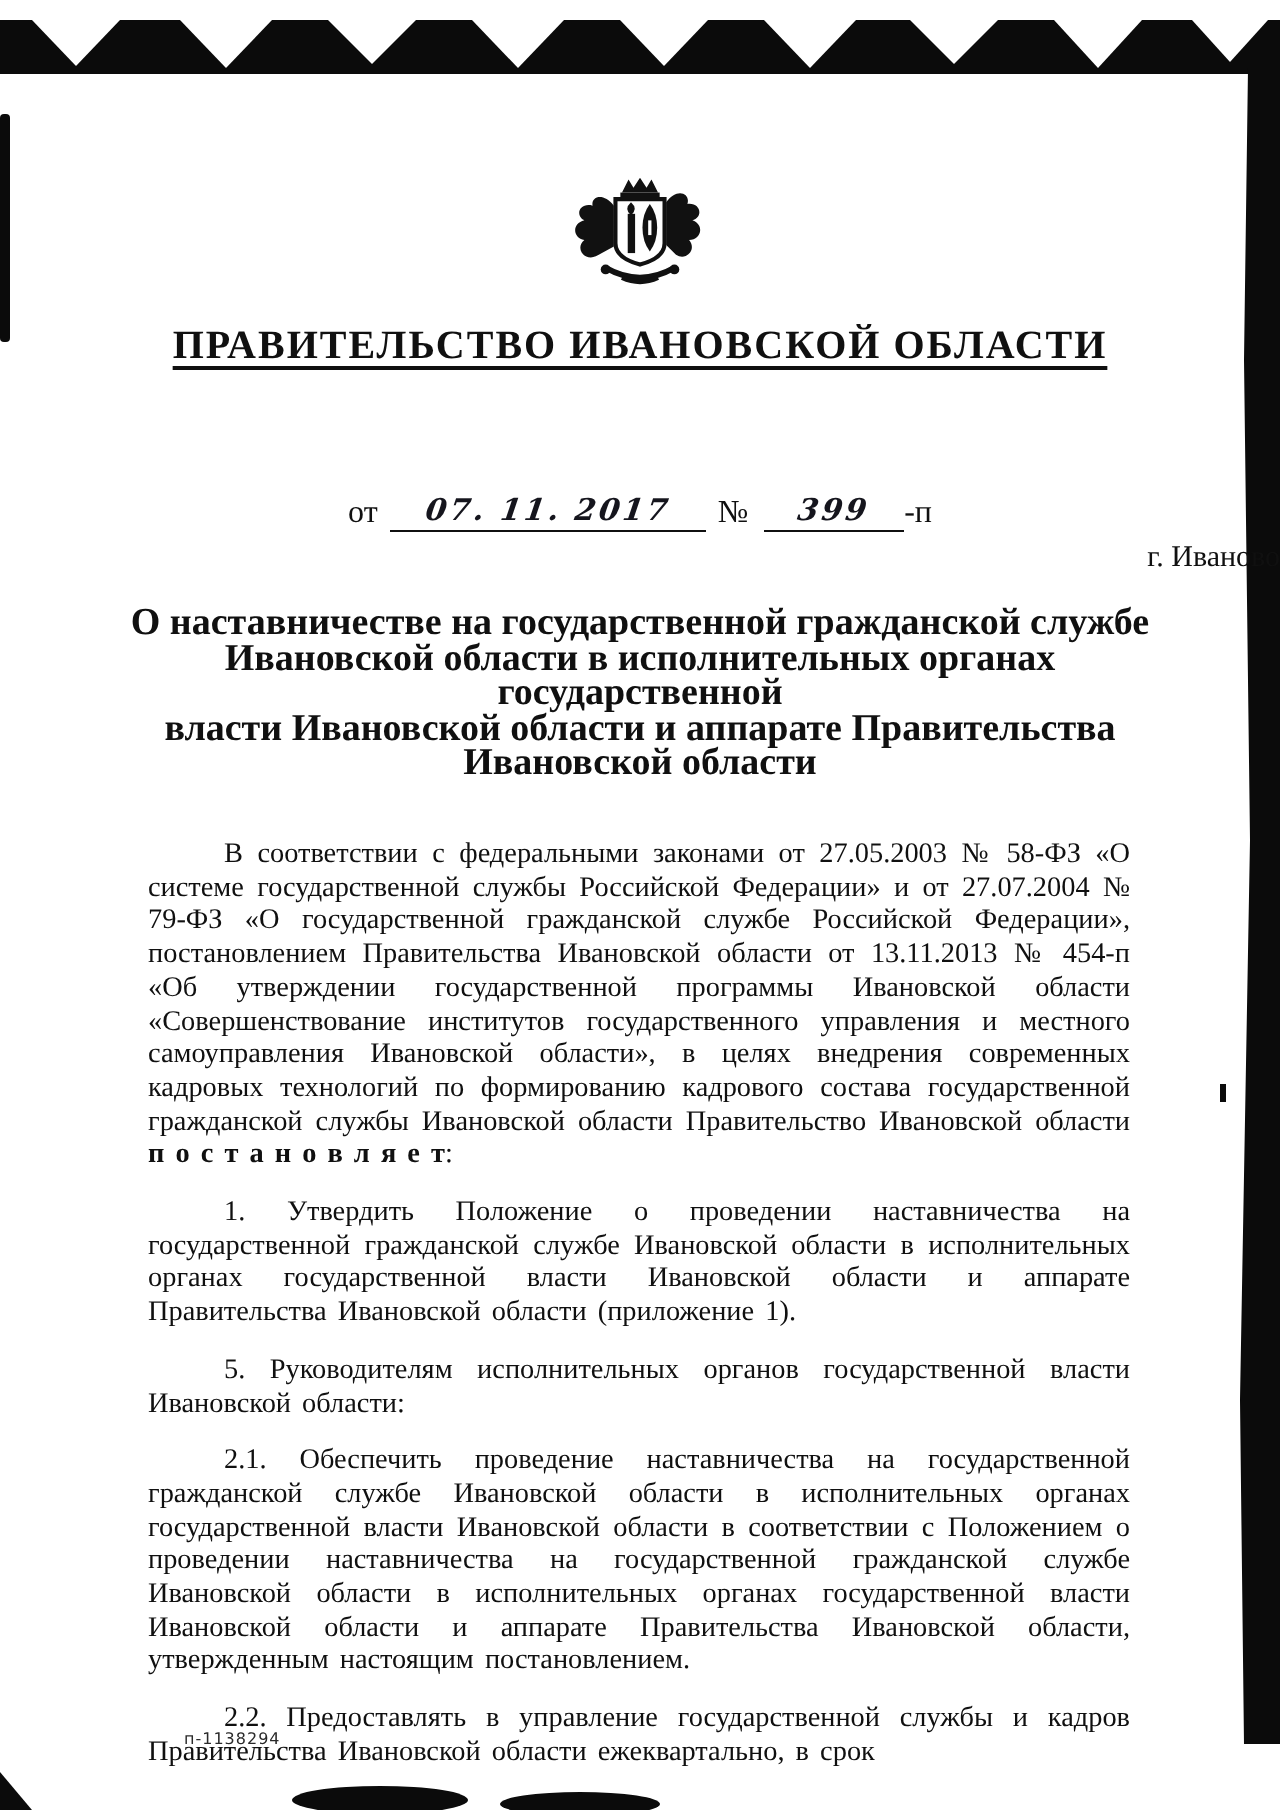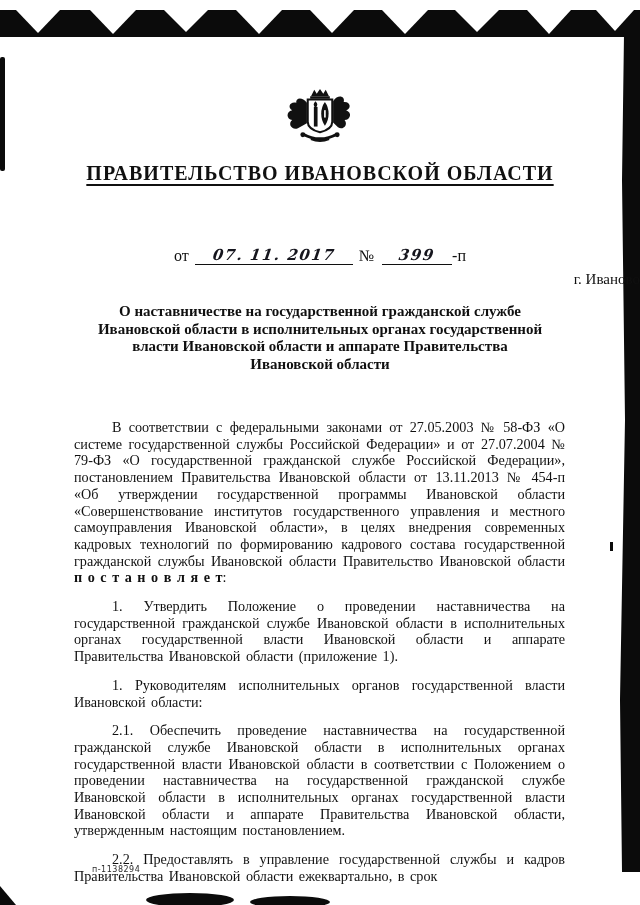--- a/index.html
+++ b/index.html
@@ -34,21 +34,21 @@
   .handwriting{
     display:inline-block;font-family:"DejaVu Serif", serif;font-style:italic;
     font-weight:600;font-size:15px;letter-spacing:1.5px;color:#15151d;
     transform:skewX(-8deg);
   }
   .city{
     position:absolute;left:0;top:271px;width:640px;text-align:right;font-size:15px;
   }
   .doc-title{
     position:absolute;left:60px;top:303px;width:520px;text-align:center;
-    font-weight:bold;font-size:15px;line-height:17.5px;
+    font-weight:bold;font-size:19px;line-height:17.5px;
   }
   .body-text{
     position:absolute;left:62px;top:407px;width:515px;
     font-size:14.2px;line-height:16.7px;text-align:justify;
   }
   .body-text p{margin:12px;text-indent:38px;word-spacing:2px;}
   .bspaced{font-weight:bold;}
   .footer-code{
     position:absolute;left:92px;top:865px;font-size:8px;letter-spacing:0.5px;
     color:#2a2a2a;font-family:"DejaVu Sans", sans-serif;
@@ -122,21 +122,21 @@
       <div>О наставничестве на государственной гражданской службе</div>
       <div>Ивановской области в исполнительных органах государственной</div>
       <div>власти Ивановской области и аппарате Правительства</div>
       <div>Ивановской области</div>
     </div>
 
     <div class="body-text">
       <p><span>В соответствии с федеральными законами от 27.05.2003 № 58-ФЗ «О системе государственной службы Российской Федерации» и от 27.07.2004 № 79-ФЗ «О государственной гражданской службе Российской Федерации», постановлением Правительства Ивановской области от 13.11.2013 № 454-п «Об утверждении государственной программы Ивановской области «Совершенствование институтов государственного управления и местного самоуправления Ивановской области», в целях внедрения современных кадровых технологий по формированию кадрового состава государственной гражданской службы Ивановской области Правительство Ивановской области</span>
         <span class="bspaced">п о с т а н о в л я е т</span><span>:</span></p>
       <p>1. Утвердить Положение о проведении наставничества на государственной гражданской службе Ивановской области в исполнительных органах государственной власти Ивановской области и аппарате Правительства Ивановской области (приложение 1).</p>
-      <p>1. Руководителям исполнительных органов государственной власти Ивановской области:</p>
+      <p>5. Руководителям исполнительных органов государственной власти Ивановской области:</p>
       <p>2.1. Обеспечить проведение наставничества на государственной гражданской службе Ивановской области в исполнительных органах государственной власти Ивановской области в соответствии с Положением о проведении наставничества на государственной гражданской службе Ивановской области в исполнительных органах государственной власти Ивановской области и аппарате Правительства Ивановской области, утвержденным настоящим постановлением.</p>
       <p>2.2. Предоставлять в управление государственной службы и кадров Правительства Ивановской области ежеквартально, в срок</p>
     </div>
 
     <div class="footer-code">п-1138294</div>
 
   </div>
 </div>
 
 </body></html>

